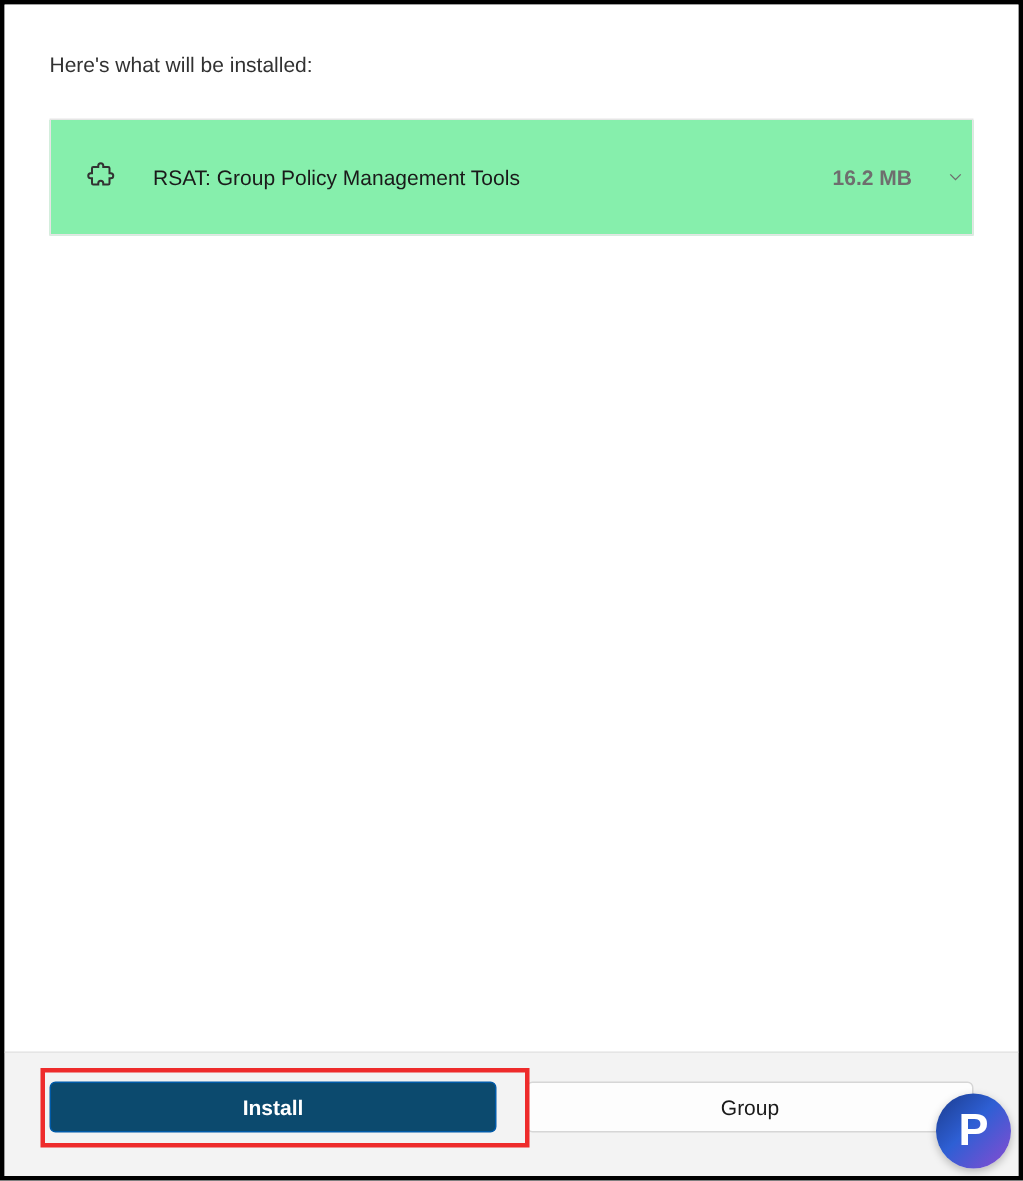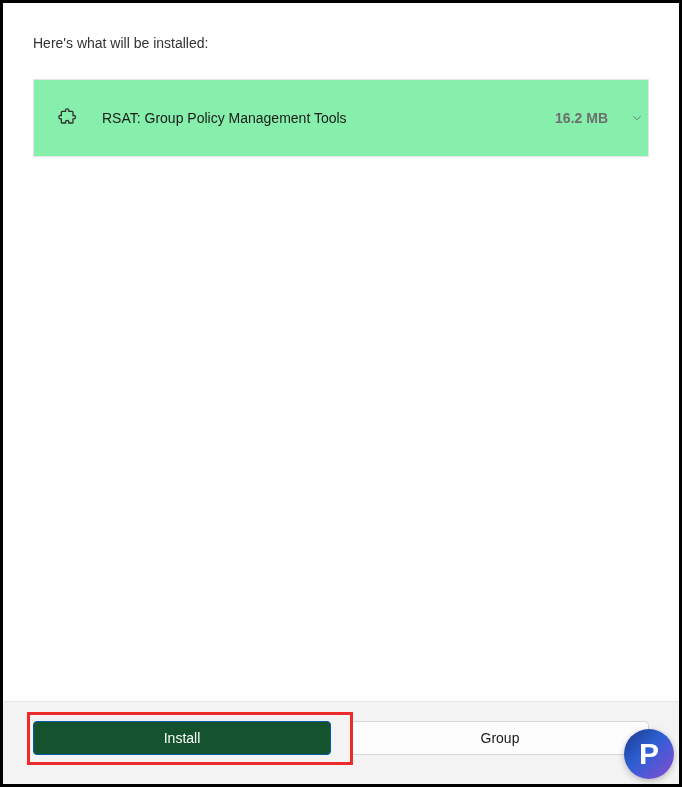--- a/index.html
+++ b/index.html
@@ -101,23 +101,24 @@
       height: 34px;
       font-size: 14px;
       border-radius: 4px;
       cursor: pointer;
       display: flex;
       align-items: center;
       justify-content: center;
       border: none;
     }
     .btn-primary {
-      background: #14532d;
+      background: #0c4a6e;
       color: #fff;
       border: 1px solid #005aa8;
+      font-weight: bold;
     }
     .btn-secondary {
       background: #fdfdfd;
       color: #1a1a1a;
       border: 1px solid #d6d6d6;
     }
     .highlight-box {
       position: absolute;
       border: 3px solid #ee2b2b;
       pointer-events: none;

